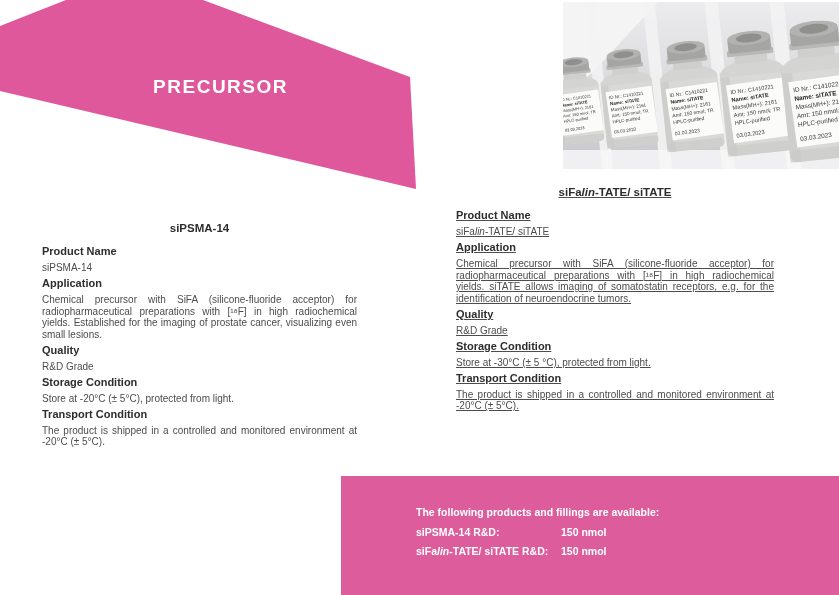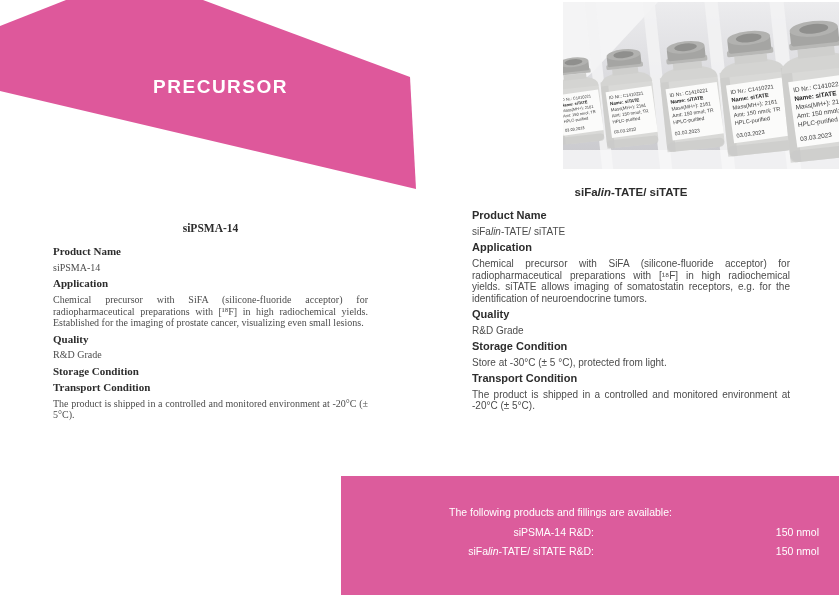--- a/index.html
+++ b/index.html
@@ -13,34 +13,34 @@
   .banner-wrap svg { display:block; }
   .banner-title {
     position:absolute; left:128px; top:76px; width:160px; text-align:right;
     color:#ffffff; font-size:19px; font-weight:bold; letter-spacing:1.5px;
   }
   
   .vial-photo { position:absolute; top:2px; right:0; width:276px; height:167px; }
   .vial-photo svg { display:block; }
   
   .col { position:absolute; color:#4c4c4c; font-size:10px; line-height:1.15; }
-  .col-left  { left:53px;  top:222px; width:315px;font-family:Liberation Serif, serif; }
-  .col-right { left:472px; top:186px; width:318px; }
+  .col-left  { left:42px;  top:222px; width:315px; }
+  .col-right { left:456px; top:186px; width:318px;text-decoration:underline; }
   .col-title { text-align:center; font-weight:bold; font-size:11.5px; color:#2d2d2d; margin:0 0 10px 0; line-height:1.15; }
   .sec-h { font-weight:bold; font-size:11px; color:#2d2d2d; margin:4px 0 4px 0; line-height:1.15; }
   .sec-b { margin:0; text-align:justify; }
   .it { font-style:italic; }
   
   .avail-box {
     position:absolute; left:341px; top:476px; right:0; bottom:0;
-    background:#DC5C9C; color:#ffffff; font-weight:normal; font-size:10.5px;
-    padding:30px 20px 0 108px; line-height:1.2;
+    background:#DC5C9C; color:#ffffff; font-weight:bold; font-size:10.5px;
+    padding:30px 20px 0 75px; line-height:1.2;
   }
   .avail-heading { margin:0 0 7px 0; }
-  .avail-row { display:flex; margin:0 0 7px 0;text-align:right; }
+  .avail-row { display:flex; margin:0 0 7px 0; }
   .avail-label { width:145px; flex:0 0 145px; }
   .avail-value { flex:1; }
 </style>
 </head>
 <body>
 
 <div class="page">
 
   <div class="banner-wrap">
     <svg width="420" height="195" viewBox="0 0 420 195">
@@ -104,20 +104,21 @@
     <div class="sec-h">Product Name</div>
     <p class="sec-b">siPSMA-14</p>
 
     <div class="sec-h">Application</div>
     <p class="sec-b">Chemical precursor with SiFA (silicone-fluoride acceptor) for radiopharmaceutical preparations with [¹⁸F] in high radiochemical yields. Established for the imaging of prostate cancer, visualizing even small lesions.</p>
 
     <div class="sec-h">Quality</div>
     <p class="sec-b">R&amp;D Grade</p>
 
     <div class="sec-h">Storage Condition</div>
+    <p class="sec-b">Store at -20°C (± 5°C), protected from light.</p>
 
     <div class="sec-h">Transport Condition</div>
     <p class="sec-b">The product is shipped in a controlled and monitored environment at -20°C (± 5°C).</p>
   </div>
 
   <div class="col col-right">
     <div class="col-title"><span>siFa</span><span class="it">lin</span><span>-TATE/ siTATE</span></div>
 
     <div class="sec-h">Product Name</div>
     <p class="sec-b"><span>siFa</span><span class="it">lin</span><span>-TATE/ siTATE</span></p>

